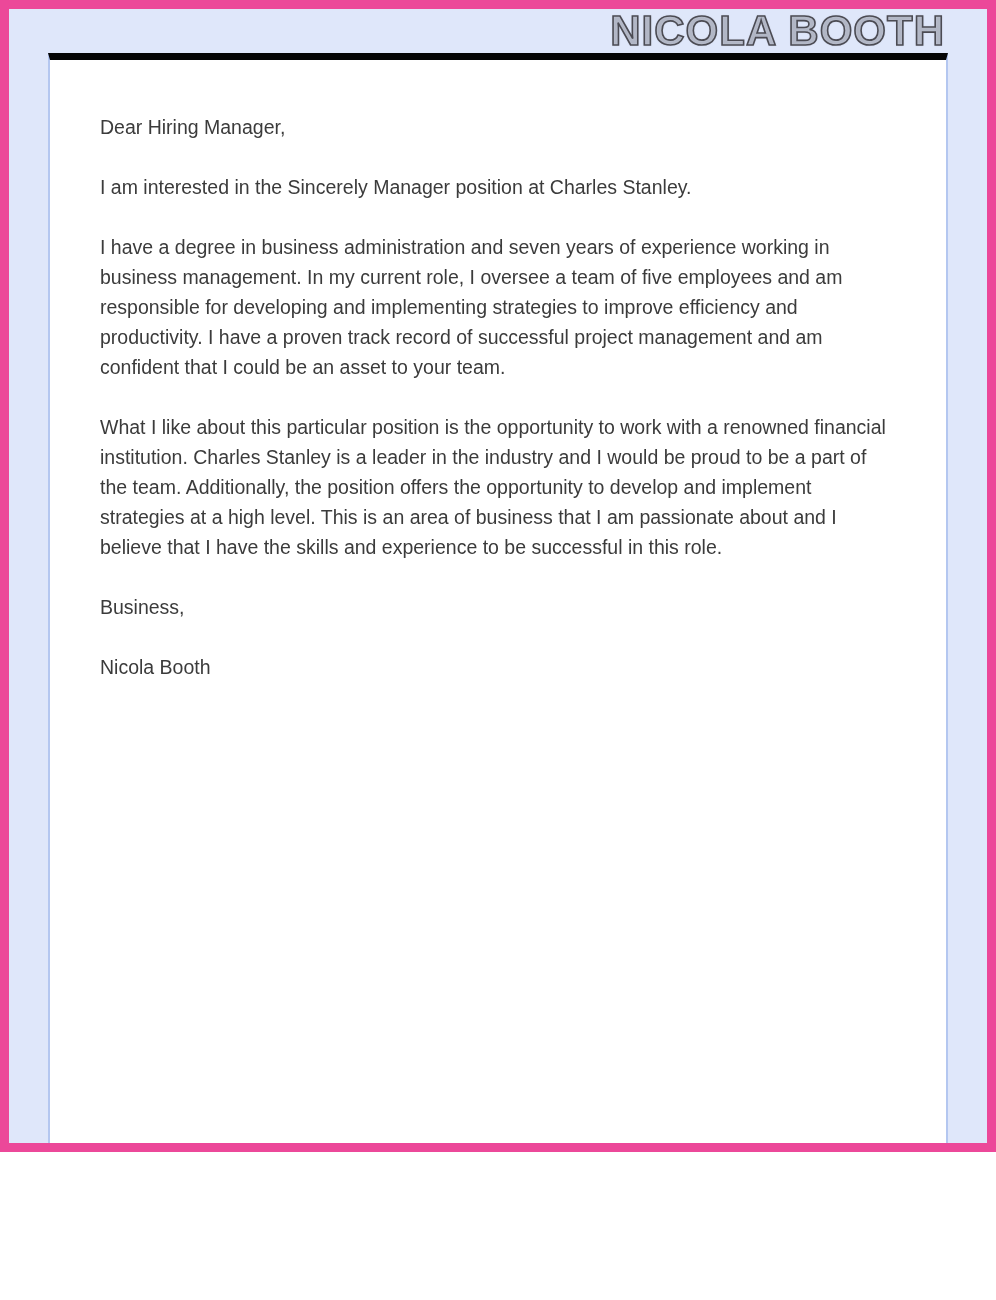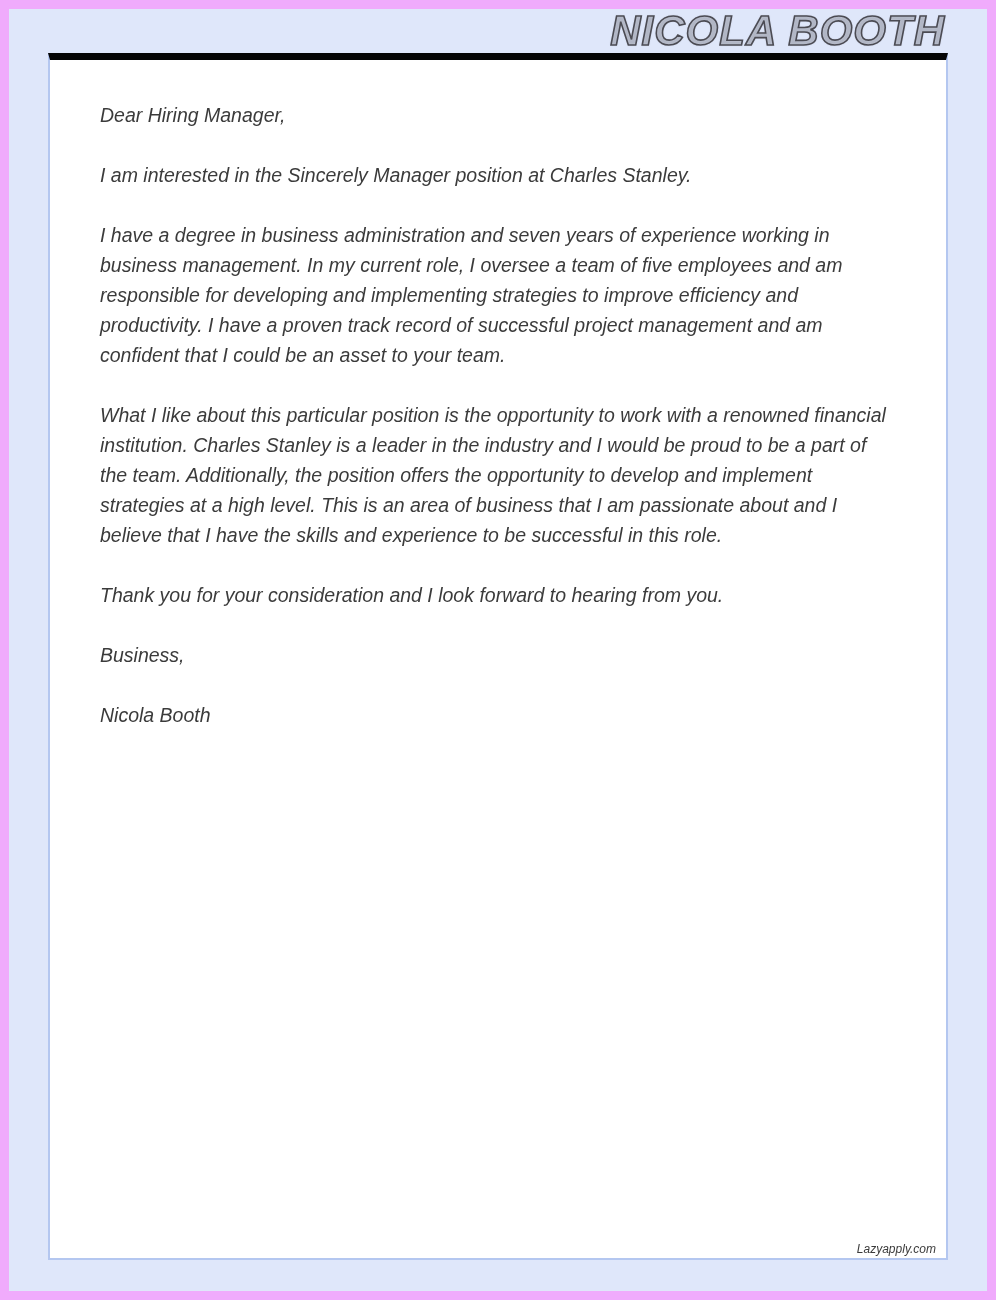--- a/index.html
+++ b/index.html
@@ -6,23 +6,22 @@
 
   html, body {
     width: 996px;
     height: 1300px;
     font-family: "Liberation Sans", sans-serif;
   }
 
   .page {
     position: relative;
     width: 996px;
-    height: 1300px;
-    background: #f0abfc;            
-    font-style: italic;
+    height: 1152px;
+    background: #ec4899;            
   }
 
   .canvas {
     position: absolute;
     left: 9px; top: 9px; right: 9px; bottom: 9px;
     background: #dfe7fa;            
     overflow: hidden;
   }
 
   
@@ -61,21 +60,21 @@
   }
 
   .letter-body {
     padding: 40px 54px 0 50px;
     color: #3b3b3b;
     font-size: 19.5px;
     line-height: 30px;
   }
 
   .letter-body p {
-    margin: 0 0 30px 0;             
+    margin: 12px 0 30px 0;             
   }
 
   .date-line {
     color: #2583ee;                 
     margin-top: -20px;              
   }
 
   .watermark {
     position: absolute;
     right: 10px;
@@ -98,21 +97,20 @@
       <div class="letter-body">
 
         <p>Dear Hiring Manager,</p>
 
         <p>I am interested in the Sincerely Manager position at Charles Stanley.</p>
 
         <p>I have a degree in business administration and seven years of experience working in business management. In my current role, I oversee a team of five employees and am responsible for developing and implementing strategies to improve efficiency and productivity. I have a proven track record of successful project management and am confident that I could be an asset to your team.</p>
 
         <p>What I like about this particular position is the opportunity to work with a renowned financial institution. Charles Stanley is a leader in the industry and I would be proud to be a part of the team. Additionally, the position offers the opportunity to develop and implement strategies at a high level. This is an area of business that I am passionate about and I believe that I have the skills and experience to be successful in this role.</p>
 
-        <p>Thank you for your consideration and I look forward to hearing from you.</p>
 
         <p>Business,</p>
 
         <p>Nicola Booth</p>
 
 
       </div>
 
       <div class="watermark">Lazyapply.com</div>
     </div>

